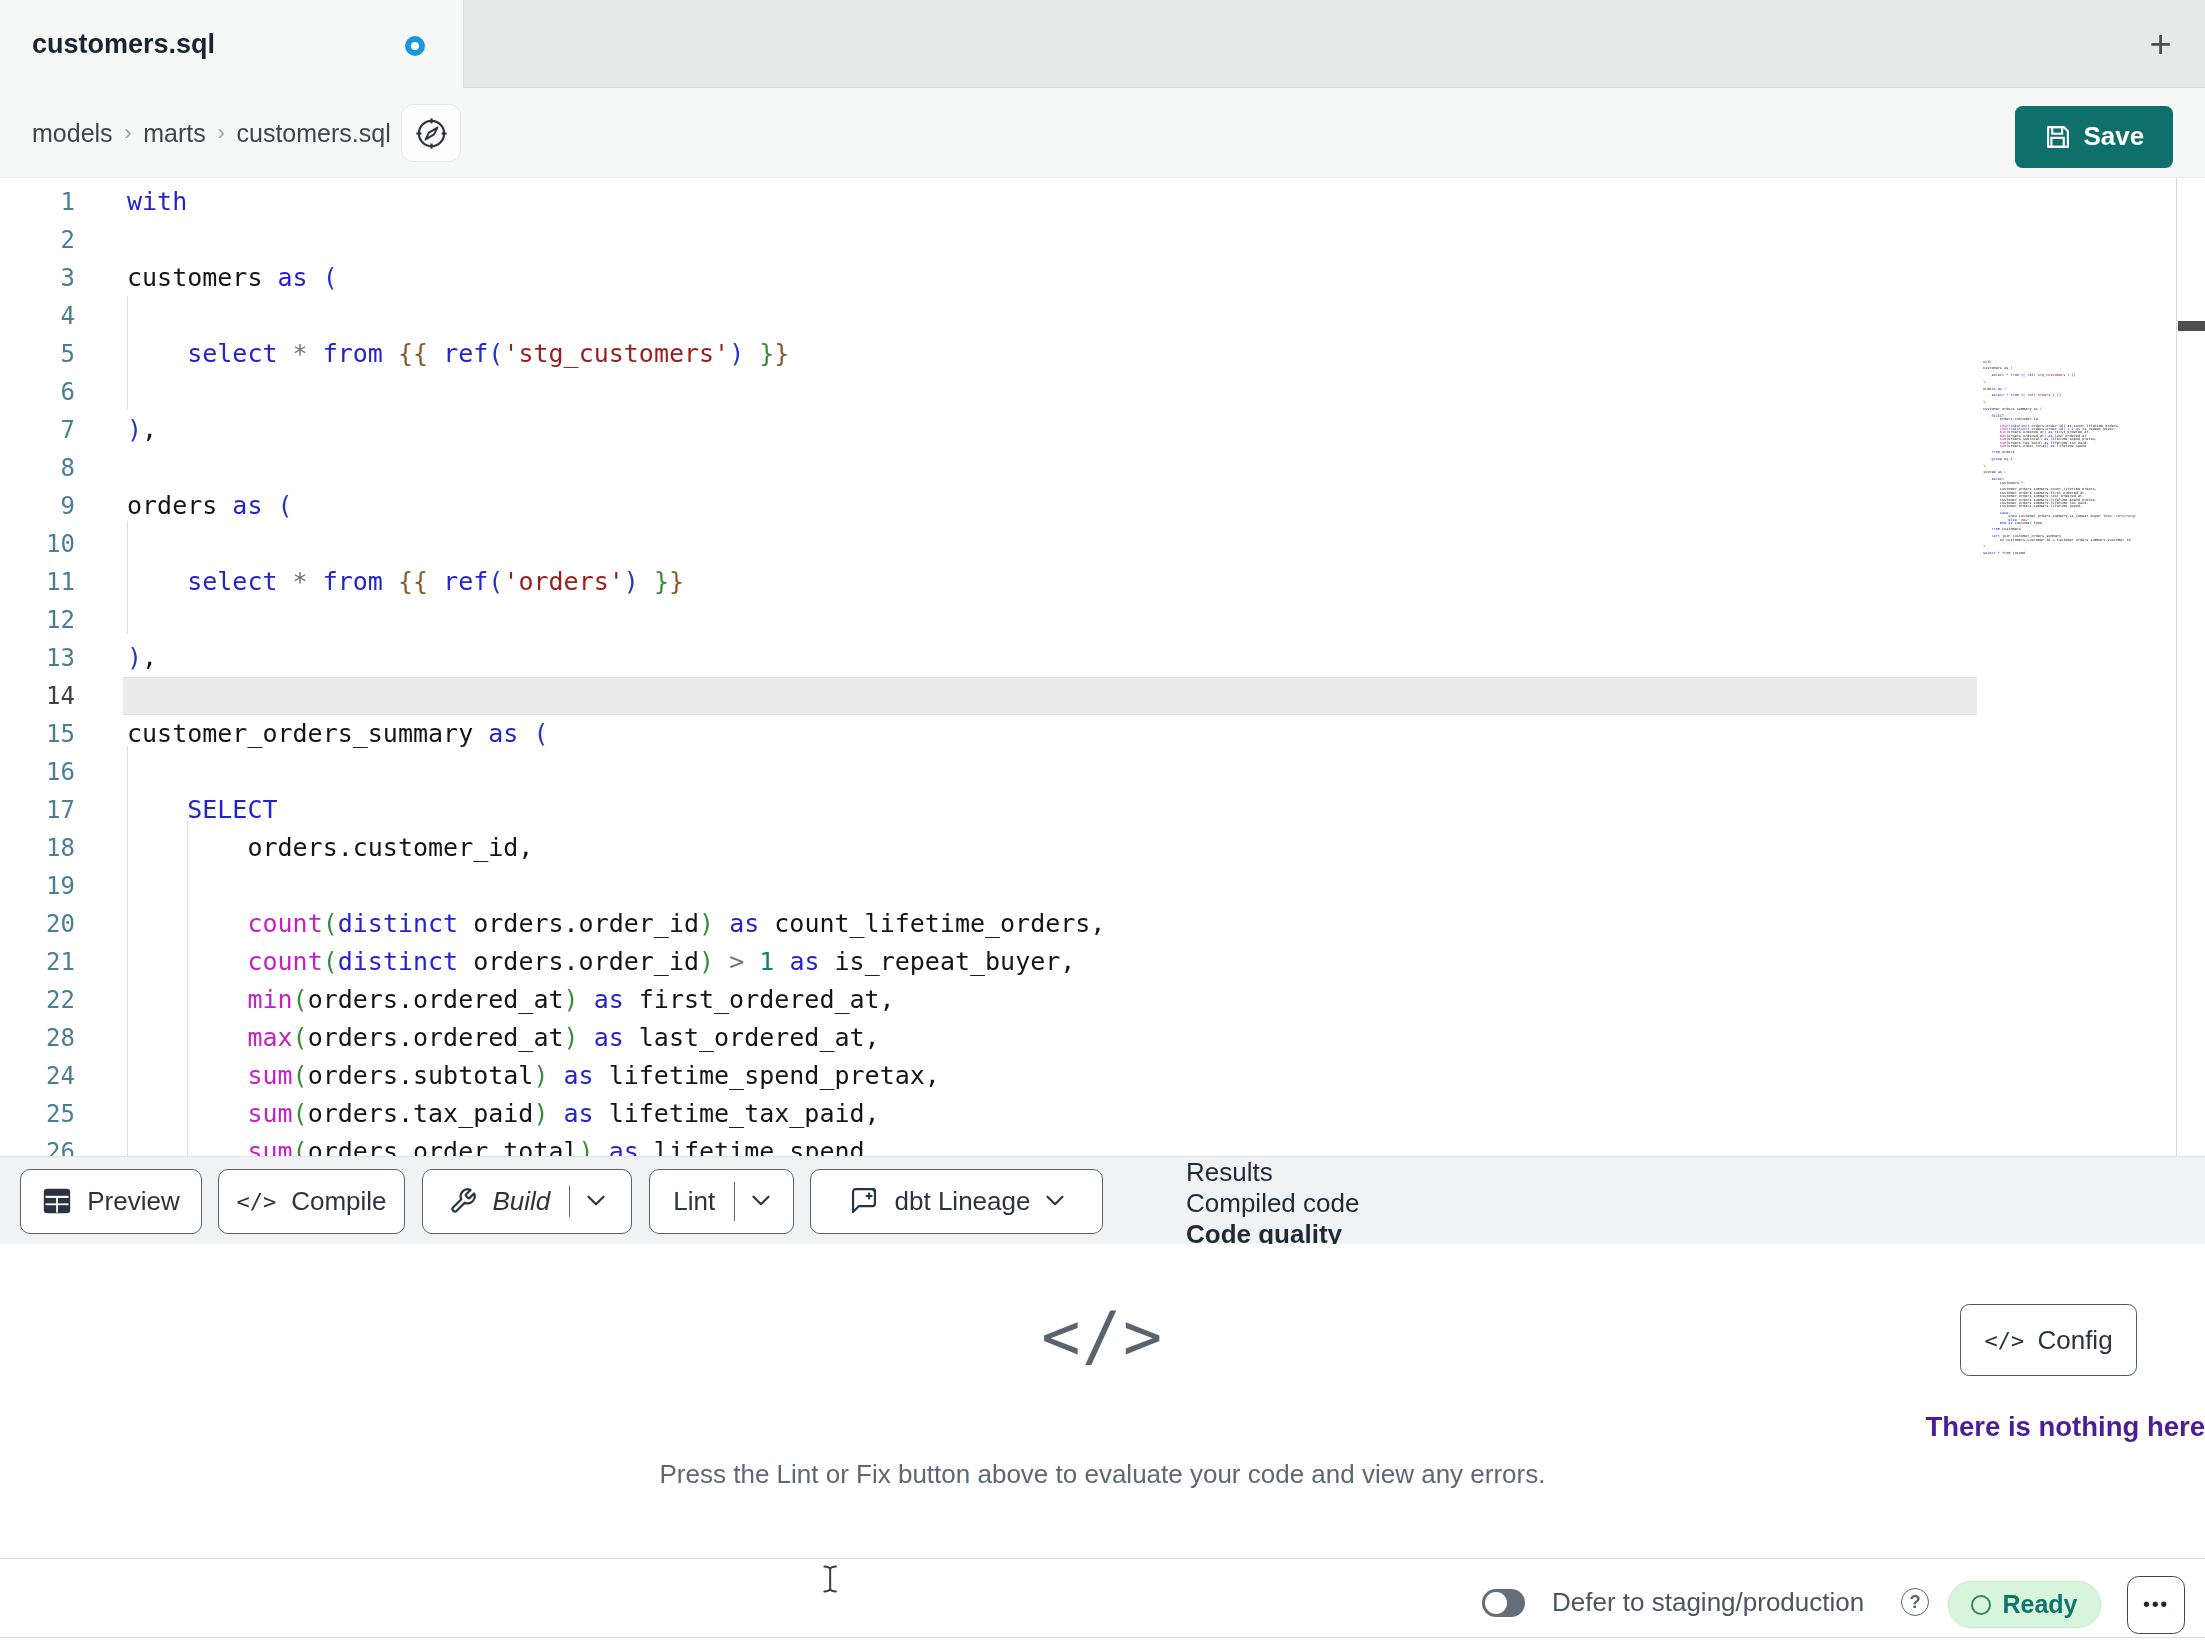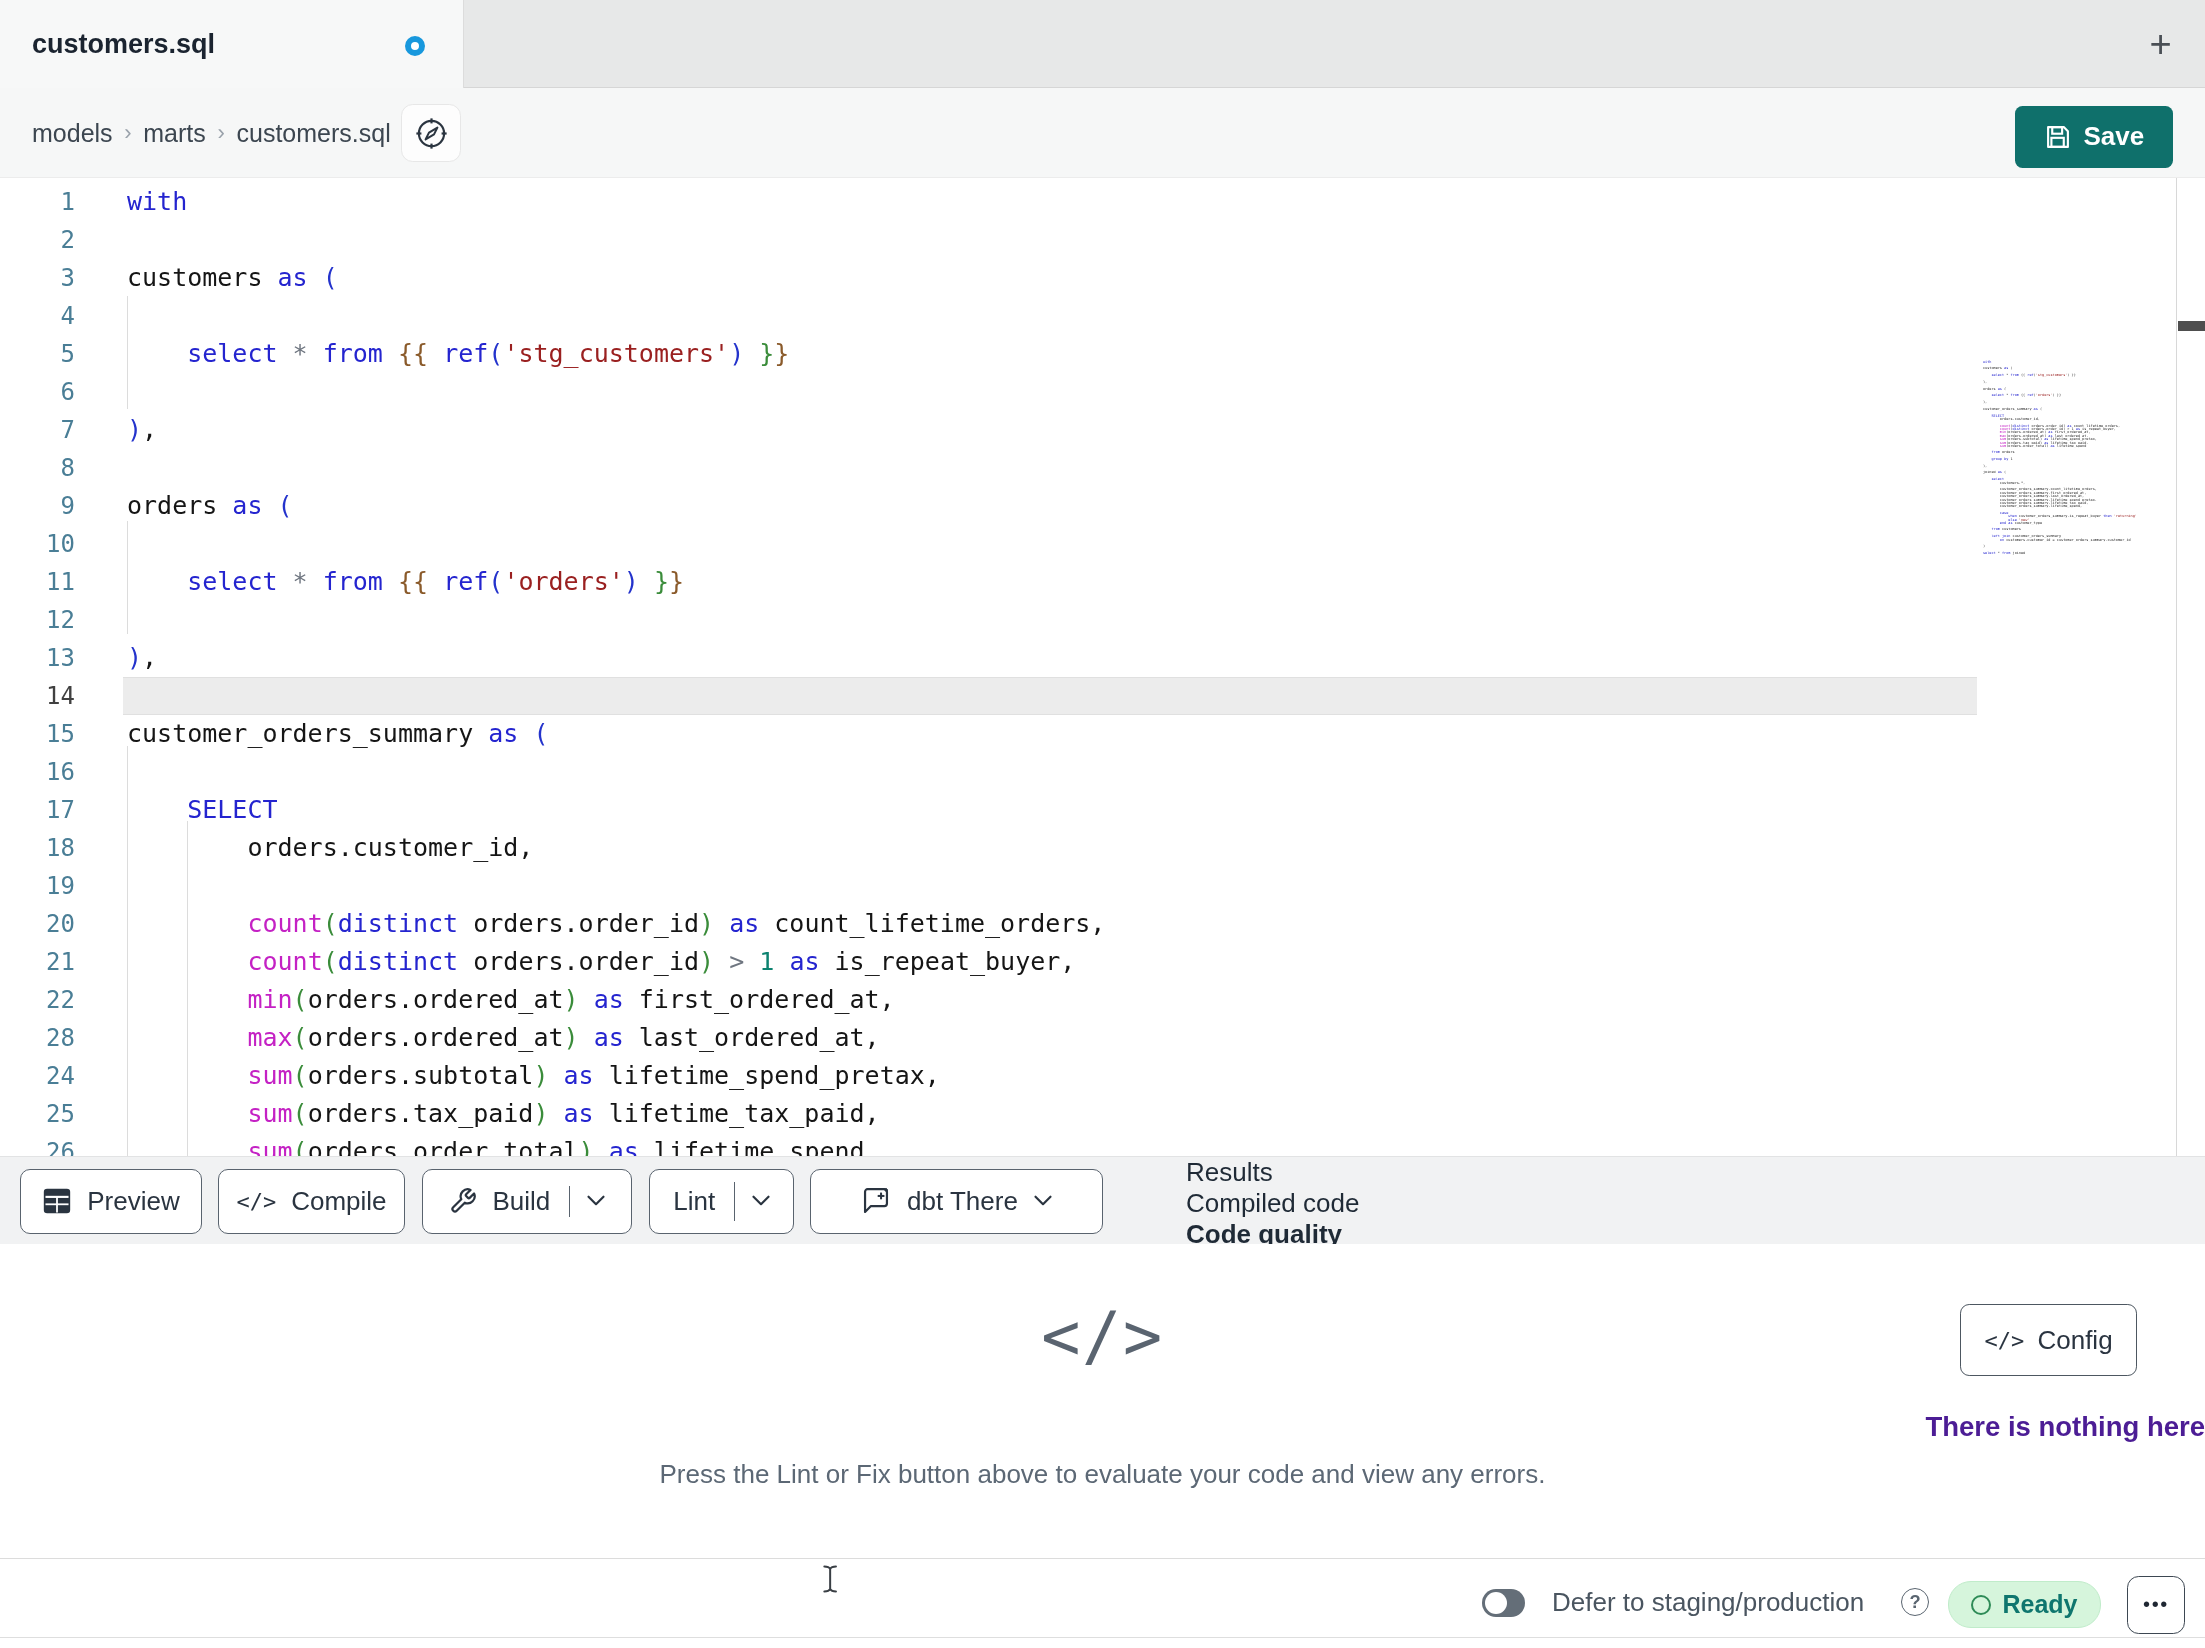--- a/index.html
+++ b/index.html
@@ -231,21 +231,21 @@
         </svg>
         <span>Preview</span>
       </div>
     </div>
     <div class="tbtn" style="left:218px;width:187px;">
       <div class="seg">
         <span class="mono-code">&lt;/&gt;</span>
         <span>Compile</span>
       </div>
     </div>
-    <div class="tbtn" style="left:422px;width:210px;padding:16px;">
+    <div class="tbtn" style="left:422px;width:210px;padding:16px;font-style:italic;">
       <div class="seg">
         <svg class="icon" width="28" height="28" viewBox="0 0 24 24">
           <path d="M14.7 6.3a1 1 0 0 0 0 1.4l1.6 1.6a1 1 0 0 0 1.4 0l3.77-3.77a6 6 0 0 1-7.94 7.94l-6.91 6.91a2.12 2.12 0 0 1-3-3l6.91-6.91a6 6 0 0 1 7.94-7.94l-3.76 3.76z" fill="none" stroke="#2a3440" stroke-width="1.9" stroke-linecap="round" stroke-linejoin="round"></path>
         </svg>
         <span>Build</span>
       </div>
       <div class="seg chev">
         <svg class="icon" width="20" height="11.7" viewBox="0 0 24 14">
             <polyline points="3,2 12,11 21,2" fill="none" stroke="#2a3440" stroke-width="2.6" stroke-linecap="round" stroke-linejoin="round"></polyline>
           </svg>
@@ -263,21 +263,21 @@
     </div>
     <div class="tbtn" style="left:810px;width:293px;">
       <div class="seg">
         <svg class="icon" width="32" height="32" viewBox="0 0 38 38">
           <path d="M32 22a3 3 0 0 1-3 3H13l-7 7V8a3 3 0 0 1 3-3h20a3 3 0 0 1 3 3z" fill="none" stroke="#2a3440" stroke-width="2.6" stroke-linejoin="round"></path>
           <line x1="25" y1="9" x2="25" y2="17" stroke="#2a3440" stroke-width="2.4"></line>
           <line x1="21" y1="13" x2="29" y2="13" stroke="#2a3440" stroke-width="2.4"></line>
           <line x1="31" y1="4" x2="31" y2="8" stroke="#2a3440" stroke-width="2"></line>
           <line x1="29" y1="6" x2="33" y2="6" stroke="#2a3440" stroke-width="2"></line>
         </svg>
-        <span>dbt There</span>
+        <span>dbt Lineage</span>
         <svg class="icon" width="20" height="11.7" viewBox="0 0 24 14">
             <polyline points="3,2 12,11 21,2" fill="none" stroke="#2a3440" stroke-width="2.6" stroke-linecap="round" stroke-linejoin="round"></polyline>
           </svg>
       </div>
     </div>
     <div class="ptabs" id="panelTabs">
         <div class="ptab">Results</div>
         <div class="ptab">Compiled code</div>
         <div class="ptab active">Code quality</div>
         <div class="ptab">Lineage</div>

